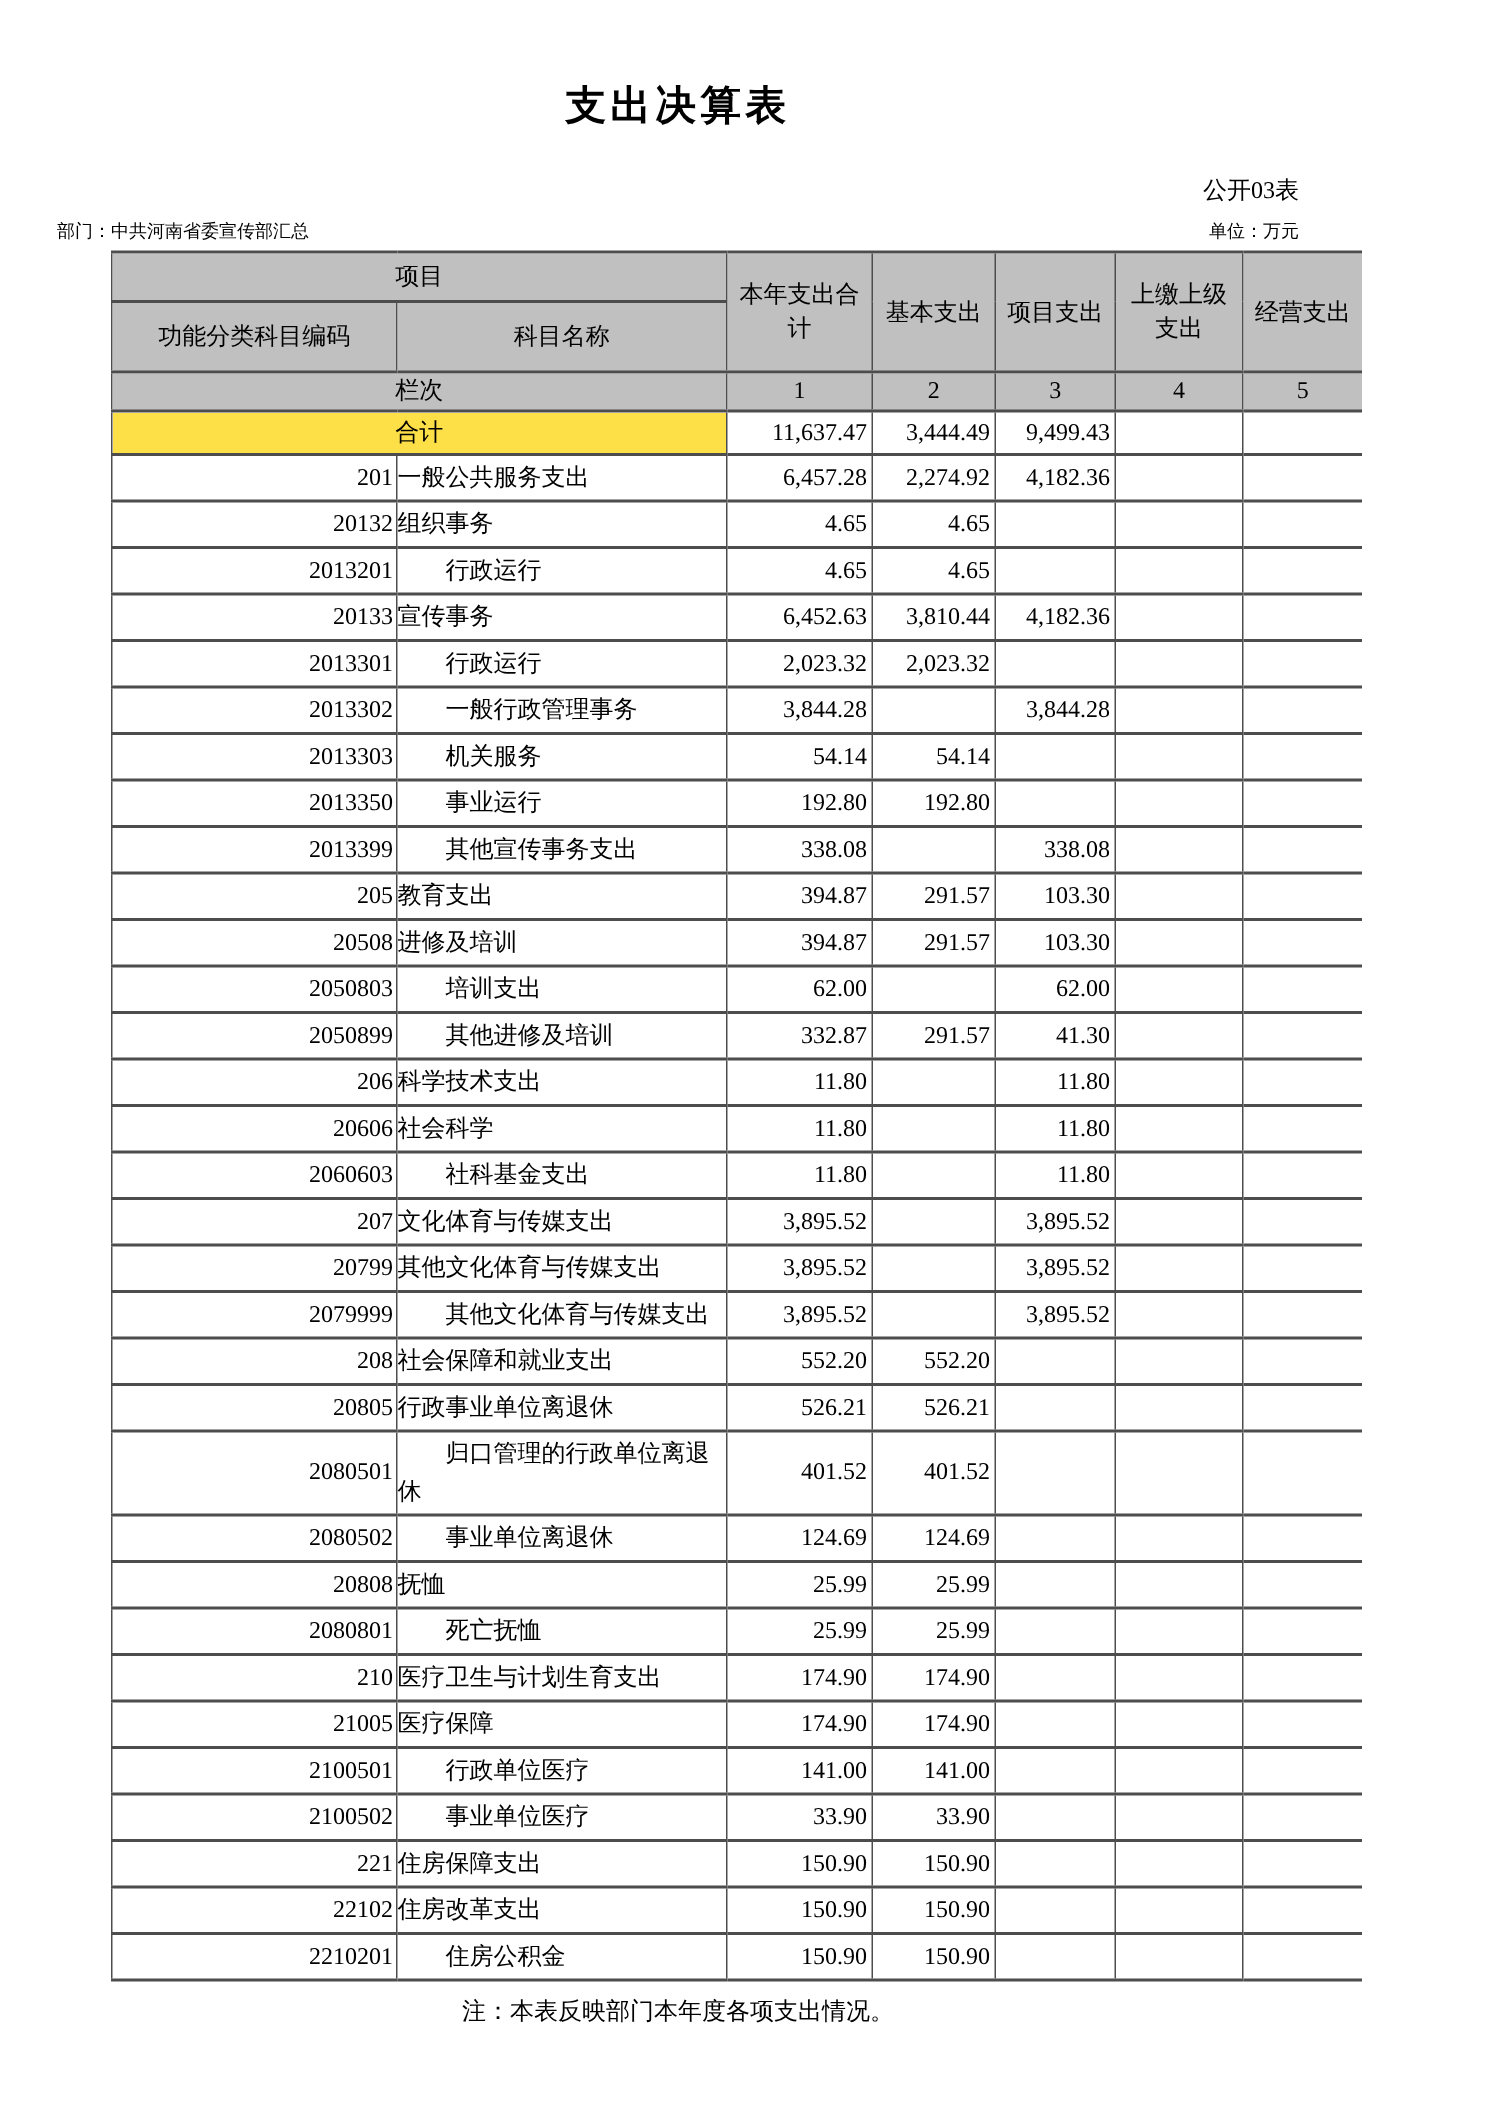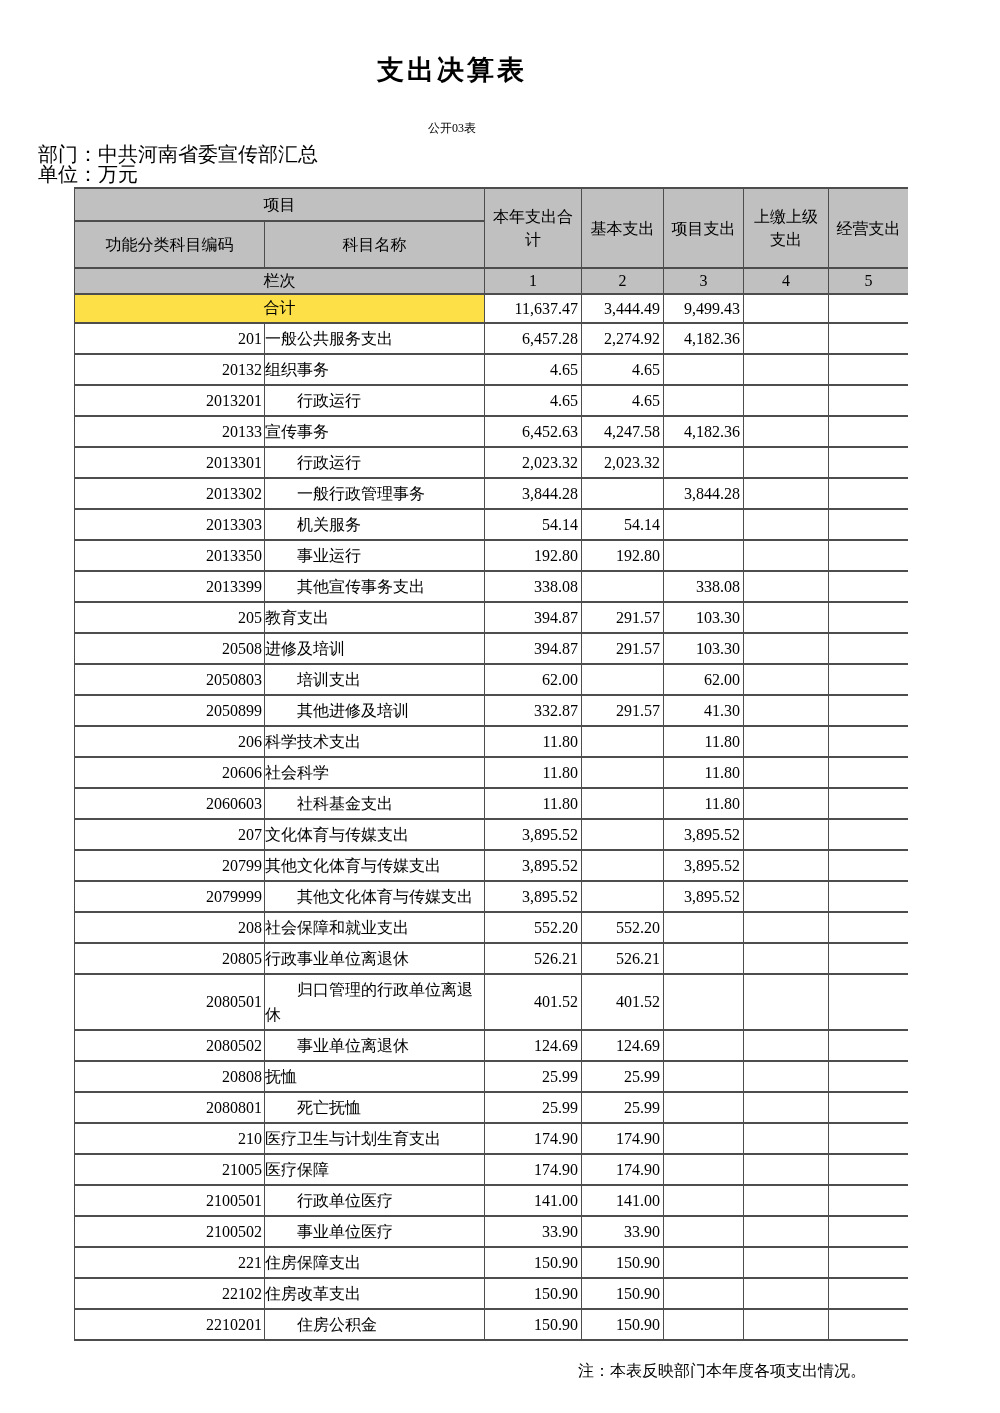--- a/index.html
+++ b/index.html
@@ -15,32 +15,31 @@
     padding: 52px 42px 0 38px;
   }
   .doc-title {
     margin: 0 0 30px 0;
     text-align: center;
     font-size: 27px;
     font-weight: bold;
     letter-spacing: 3px;
   }
   .table-code-line {
-    text-align: center;
-    font-size: 12px;
+    text-align: right;
+    font-size: 16px;
     line-height: 20px;
     margin-bottom: 6px;
   }
   .meta-line {
     display: flex;
     justify-content: space-between;
-    font-size: 20px;
+    font-size: 12px;
     line-height: 20px;
     margin-bottom: 3px;
-    flex-direction: column;
   }
   table.report {
     width: 920px;
     border-collapse: collapse;
     table-layout: fixed;
     margin-left: 36px;
   }
   table.report th, table.report td {
     border: 1px solid #4d4d4d;
     border-top-width: 2px;
@@ -65,22 +64,22 @@
     background: #fde047;
     text-align: center;
     padding: 1px 2px;
   }
   td.code-cell { text-align: right; padding: 1px 2px; line-height: 22px; }
   td.name-cell { text-align: left; padding: 2px 0; line-height: 25px; }
   td.name-cell.indent { text-indent: 2em; }
   td.num-cell { text-align: right; padding: 1px 3px; line-height: 22px; }
   .footnote {
     font-size: 16px;
-    margin-top: 20px;
-    text-align: right;
+    margin-top: 10px;
+    text-align: center;
   }
 </style>
 </head>
 <body>
 
 <div class="page">
 
   <h1 class="doc-title">支出决算表</h1>
 
   <div class="table-code-line">公开03表</div>
@@ -162,21 +161,21 @@
           <td class="num-cell">4.65</td>
           <td class="num-cell"></td>
           <td class="num-cell"></td>
           <td class="num-cell"></td>
           <td class="num-cell"></td>
         </tr>
         <tr>
           <td class="code-cell">20133</td>
           <td class="name-cell">宣传事务</td>
           <td class="num-cell">6,452.63</td>
-          <td class="num-cell">4,247.58</td>
+          <td class="num-cell">3,810.44</td>
           <td class="num-cell">4,182.36</td>
           <td class="num-cell"></td>
           <td class="num-cell"></td>
           <td class="num-cell"></td>
         </tr>
         <tr>
           <td class="code-cell">2013301</td>
           <td class="name-cell indent">行政运行</td>
           <td class="num-cell">2,023.32</td>
           <td class="num-cell">2,023.32</td>

